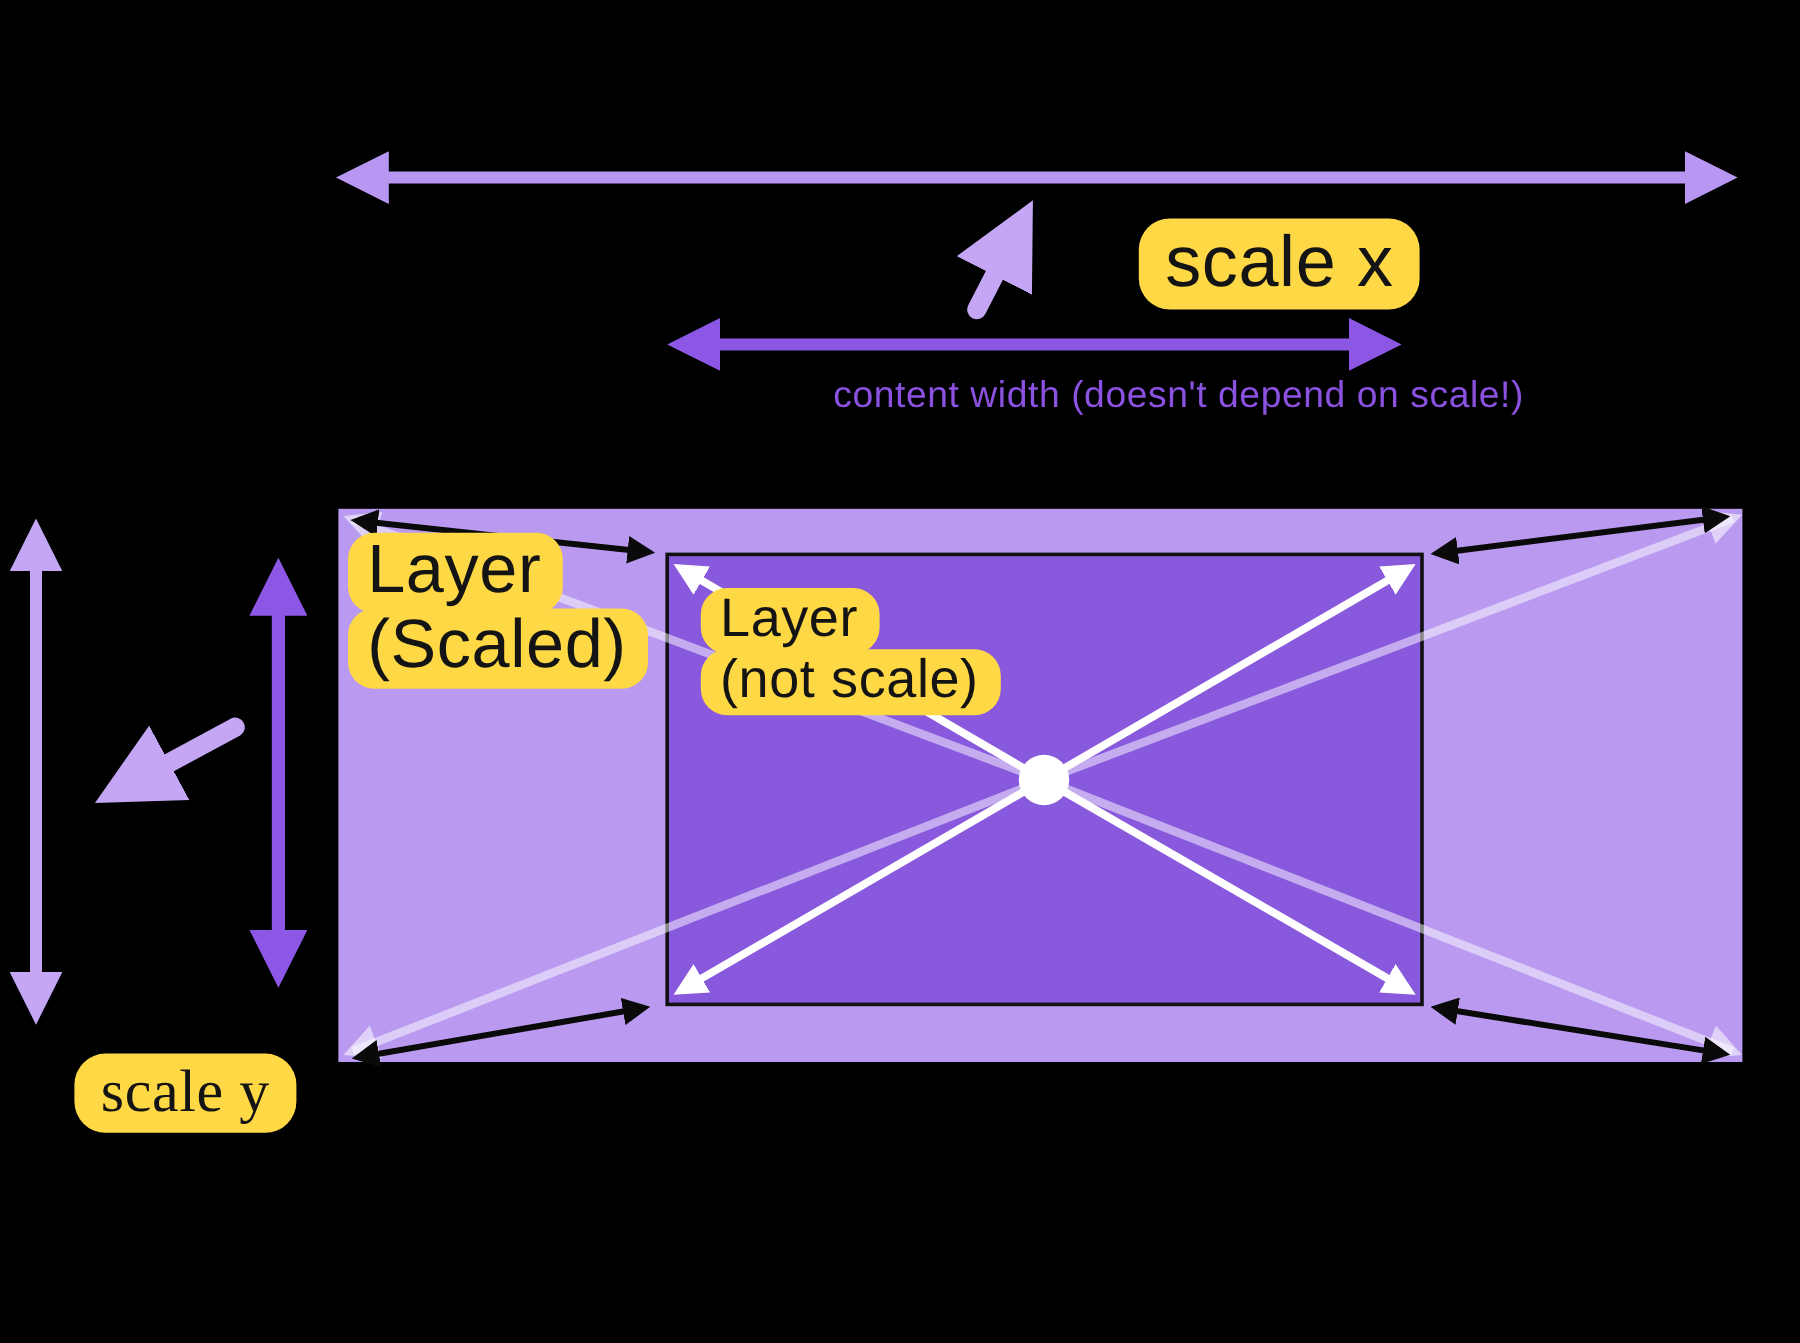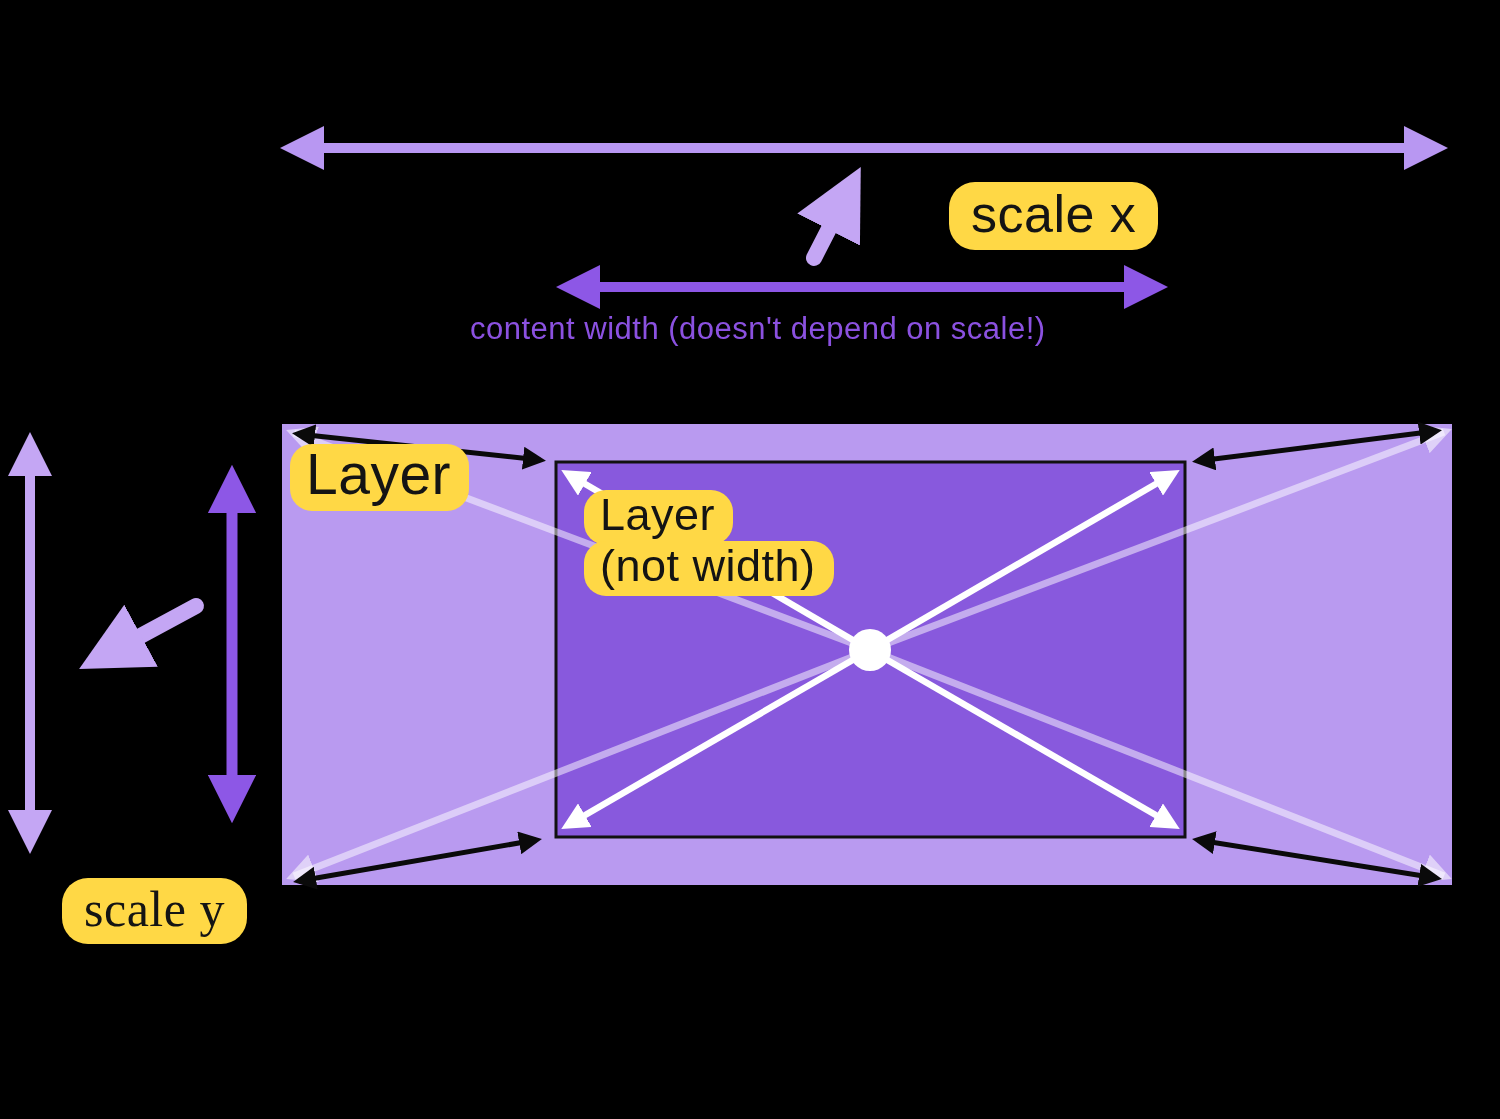--- a/index.html
+++ b/index.html
@@ -32,34 +32,34 @@
     line-height: 1.0;
     white-space: nowrap;
   }
   .pill {
     display: inline-block;
     background: #ffd845;
     border-radius: 26px;
     padding: 6px 22px 10px 22px;
   }
   .label .pill + .pill { margin-top: -4px; }
-  .scale-x-label   { left: 903px; top: 182px; font-size: 52px; padding-left: 46px; }
+  .scale-x-label   { left: 903px; top: 182px; font-size: 60px; padding-left: 46px; }
   .scale-y-label   { left: 62px;  top: 878px; font-size: 50px; font-family: Liberation Serif, serif; }
   .layer-scaled-label     { left: 290px; top: 444px; font-size: 57px; }
   .layer-not-scaled-label { left: 584px; top: 490px; font-size: 45px; }
   .layer-scaled-label .pill, .layer-not-scaled-label .pill {
     border-radius: 22px;
     padding: 2px 18px 8px 16px;
   }
   .caption {
     position: absolute;
     left: 470px;
     top: 311px;
     width: 800px;
-    text-align: left;
+    text-align: right;
     color: #8b51e0;
     font-size: 31px;
     letter-spacing: 0.5px;
     white-space: nowrap;
   }
 </style>
 </head>
 <body>
 
 <div class="stage">
@@ -126,24 +126,25 @@
   </svg>
 
   <div class="label scale-x-label">
     <span class="pill">scale x</span>
   </div>
 
   <div class="caption">content width (doesn't depend on scale!)</div>
 
   <div class="label layer-scaled-label">
     <span class="pill">Layer</span>
+    <span class="pill">(Scaled)</span>
   </div>
 
   <div class="label layer-not-scaled-label">
     <span class="pill">Layer</span>
-    <span class="pill">(not width)</span>
+    <span class="pill">(not scale)</span>
   </div>
 
   <div class="label scale-y-label">
     <span class="pill">scale y</span>
   </div>
 
 </div>
 
 </body></html>

